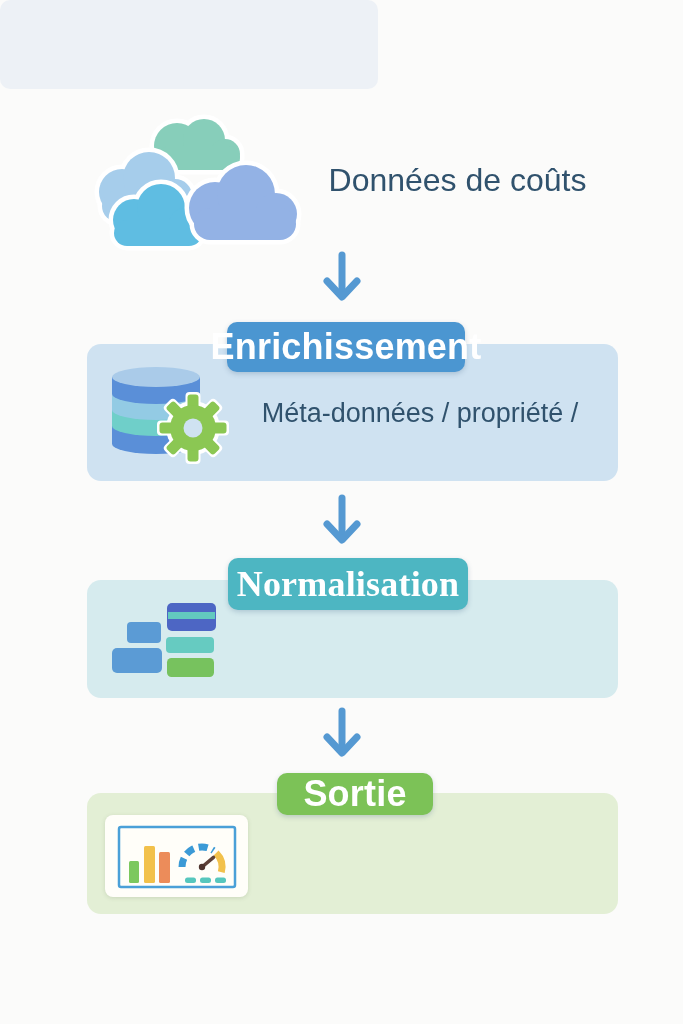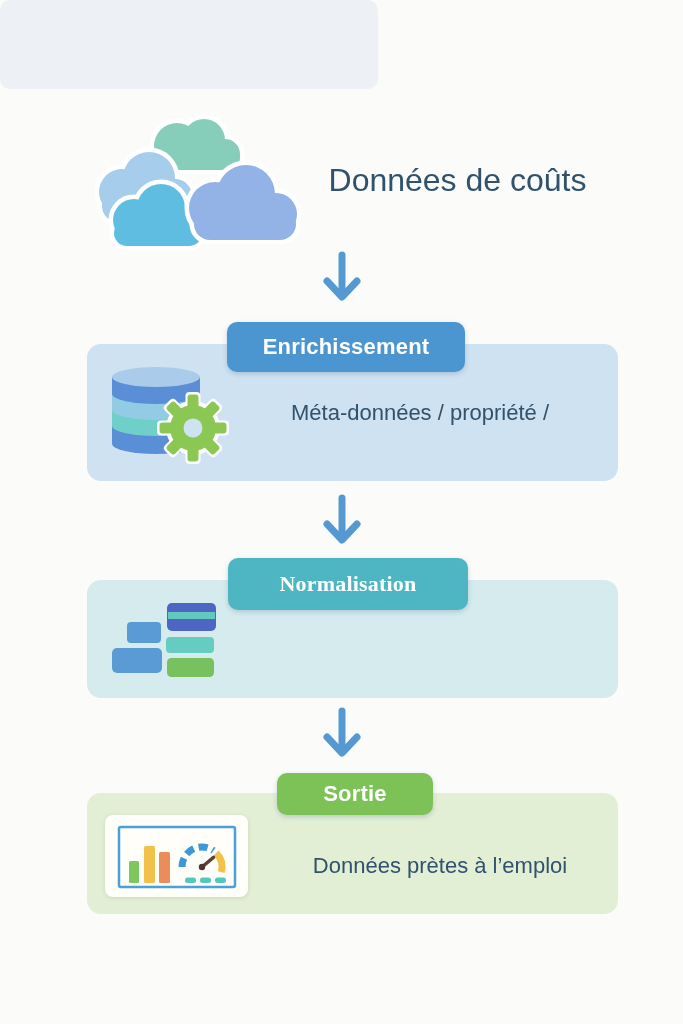--- a/index.html
+++ b/index.html
@@ -10,28 +10,28 @@
     color:#30526d;
   }
   .abs{position:absolute;}
   .box{position:absolute;border-radius:14px;}
   .source-box{left:240px;top:152px;width:378px;height:89px;background:#edf1f6;border-radius:10px;}
   .step2-box{left:87px;top:344px;width:531px;height:137px;background:#cfe2f1;}
   .step3-box{left:87px;top:580px;width:531px;height:118px;background:#d6ebee;}
   .step4-box{left:87px;top:793px;width:531px;height:121px;background:#e3efd5;}
   .badge{
     position:absolute;display:flex;align-items:center;justify-content:center;
-    border-radius:10px;color:#ffffff;font-weight:bold;font-size:22px;
+    border-radius:10px;color:#ffffff;font-weight:bold;font-size:36px;
     box-shadow:0 2px 5px rgba(60,95,130,.25);letter-spacing:.2px;
   }
   .badge-1{left:227px;top:322px;width:238px;height:50px;background:#4b96d1;}
   .badge-2{left:228px;top:558px;width:240px;height:52px;background:#4db6c2;font-family:Liberation Serif, serif;}
   .badge-3{left:277px;top:773px;width:156px;height:42px;background:#7cc257;}
   .body-text{
-    position:absolute;text-align:center;font-size:22px;line-height:36px;color:#30526d;
+    position:absolute;text-align:center;font-size:27px;line-height:36px;color:#30526d;
   }
   .source-text{left:300px;top:163px;width:315px;font-size:32px;line-height:34px;}
   .step2-text{left:230px;top:395px;width:380px;}
   .step3-text{left:235px;top:645px;width:372px;line-height:32px;}
   .step4-text{left:265px;top:850px;width:350px;line-height:32px;}
   .arrow{position:absolute;width:44px;height:54px;}
   .arrow-1{left:320px;top:251px;}
   .arrow-2{left:320px;top:494px;}
   .arrow-3{left:320px;top:707px;}
   .clouds{left:82px;top:106px;width:235px;height:150px;}
@@ -233,17 +233,14 @@
         <circle cx="97" cy="52" r="3.2" fill="#4e342e"></circle>
       </g>
       <g fill="#56c7bd">
         <rect x="80" y="62.5" width="11" height="5.5" rx="2.5"></rect>
         <rect x="95" y="62.5" width="11" height="5.5" rx="2.5"></rect>
         <rect x="110" y="62.5" width="11" height="5.5" rx="2.5"></rect>
       </g>
     </svg>
   </div>
 
-  <div class="body-text step4-text">
-    <div>Données prètes à l’emploi</div>
-  </div>
 
 </div>
 
 </body></html>

